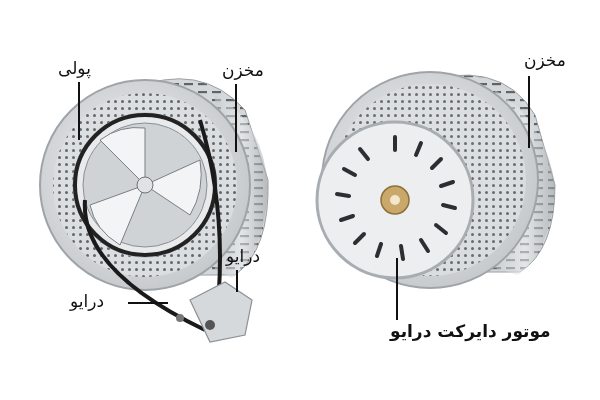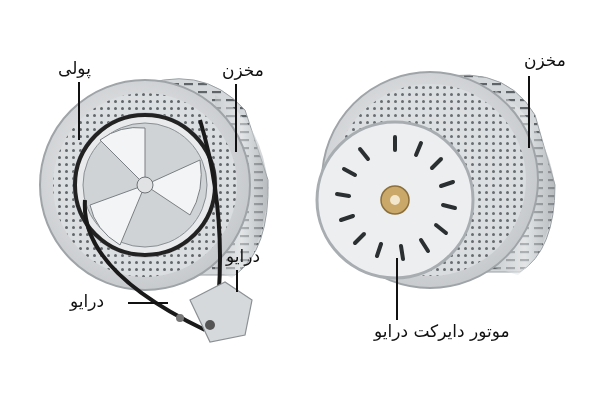--- a/index.html
+++ b/index.html
@@ -97,15 +97,15 @@
   <span class="label" style="left:226px;top:248px;">درایو</span>
   <div class="leader" style="left:236px;top:270px;width:2px;height:22px;"></div>
 
   <span class="label" style="left:70px;top:293px;">درایو</span>
   <div class="leader" style="left:128px;top:302px;width:40px;height:2px;"></div>
 
   
   <span class="label" style="left:524px;top:52px;">مخزن</span>
   <div class="leader" style="left:528px;top:76px;width:2px;height:72px;"></div>
 
-  <span class="label" style="left:374px;top:323px;">موتور دایرکت درایو</span>
+  <span class="label" style="left:390px;top:323px;font-weight:bold;">موتور دایرکت درایو</span>
   <div class="leader" style="left:396px;top:258px;width:2px;height:62px;"></div>
 </div>
 
 </body></html>

